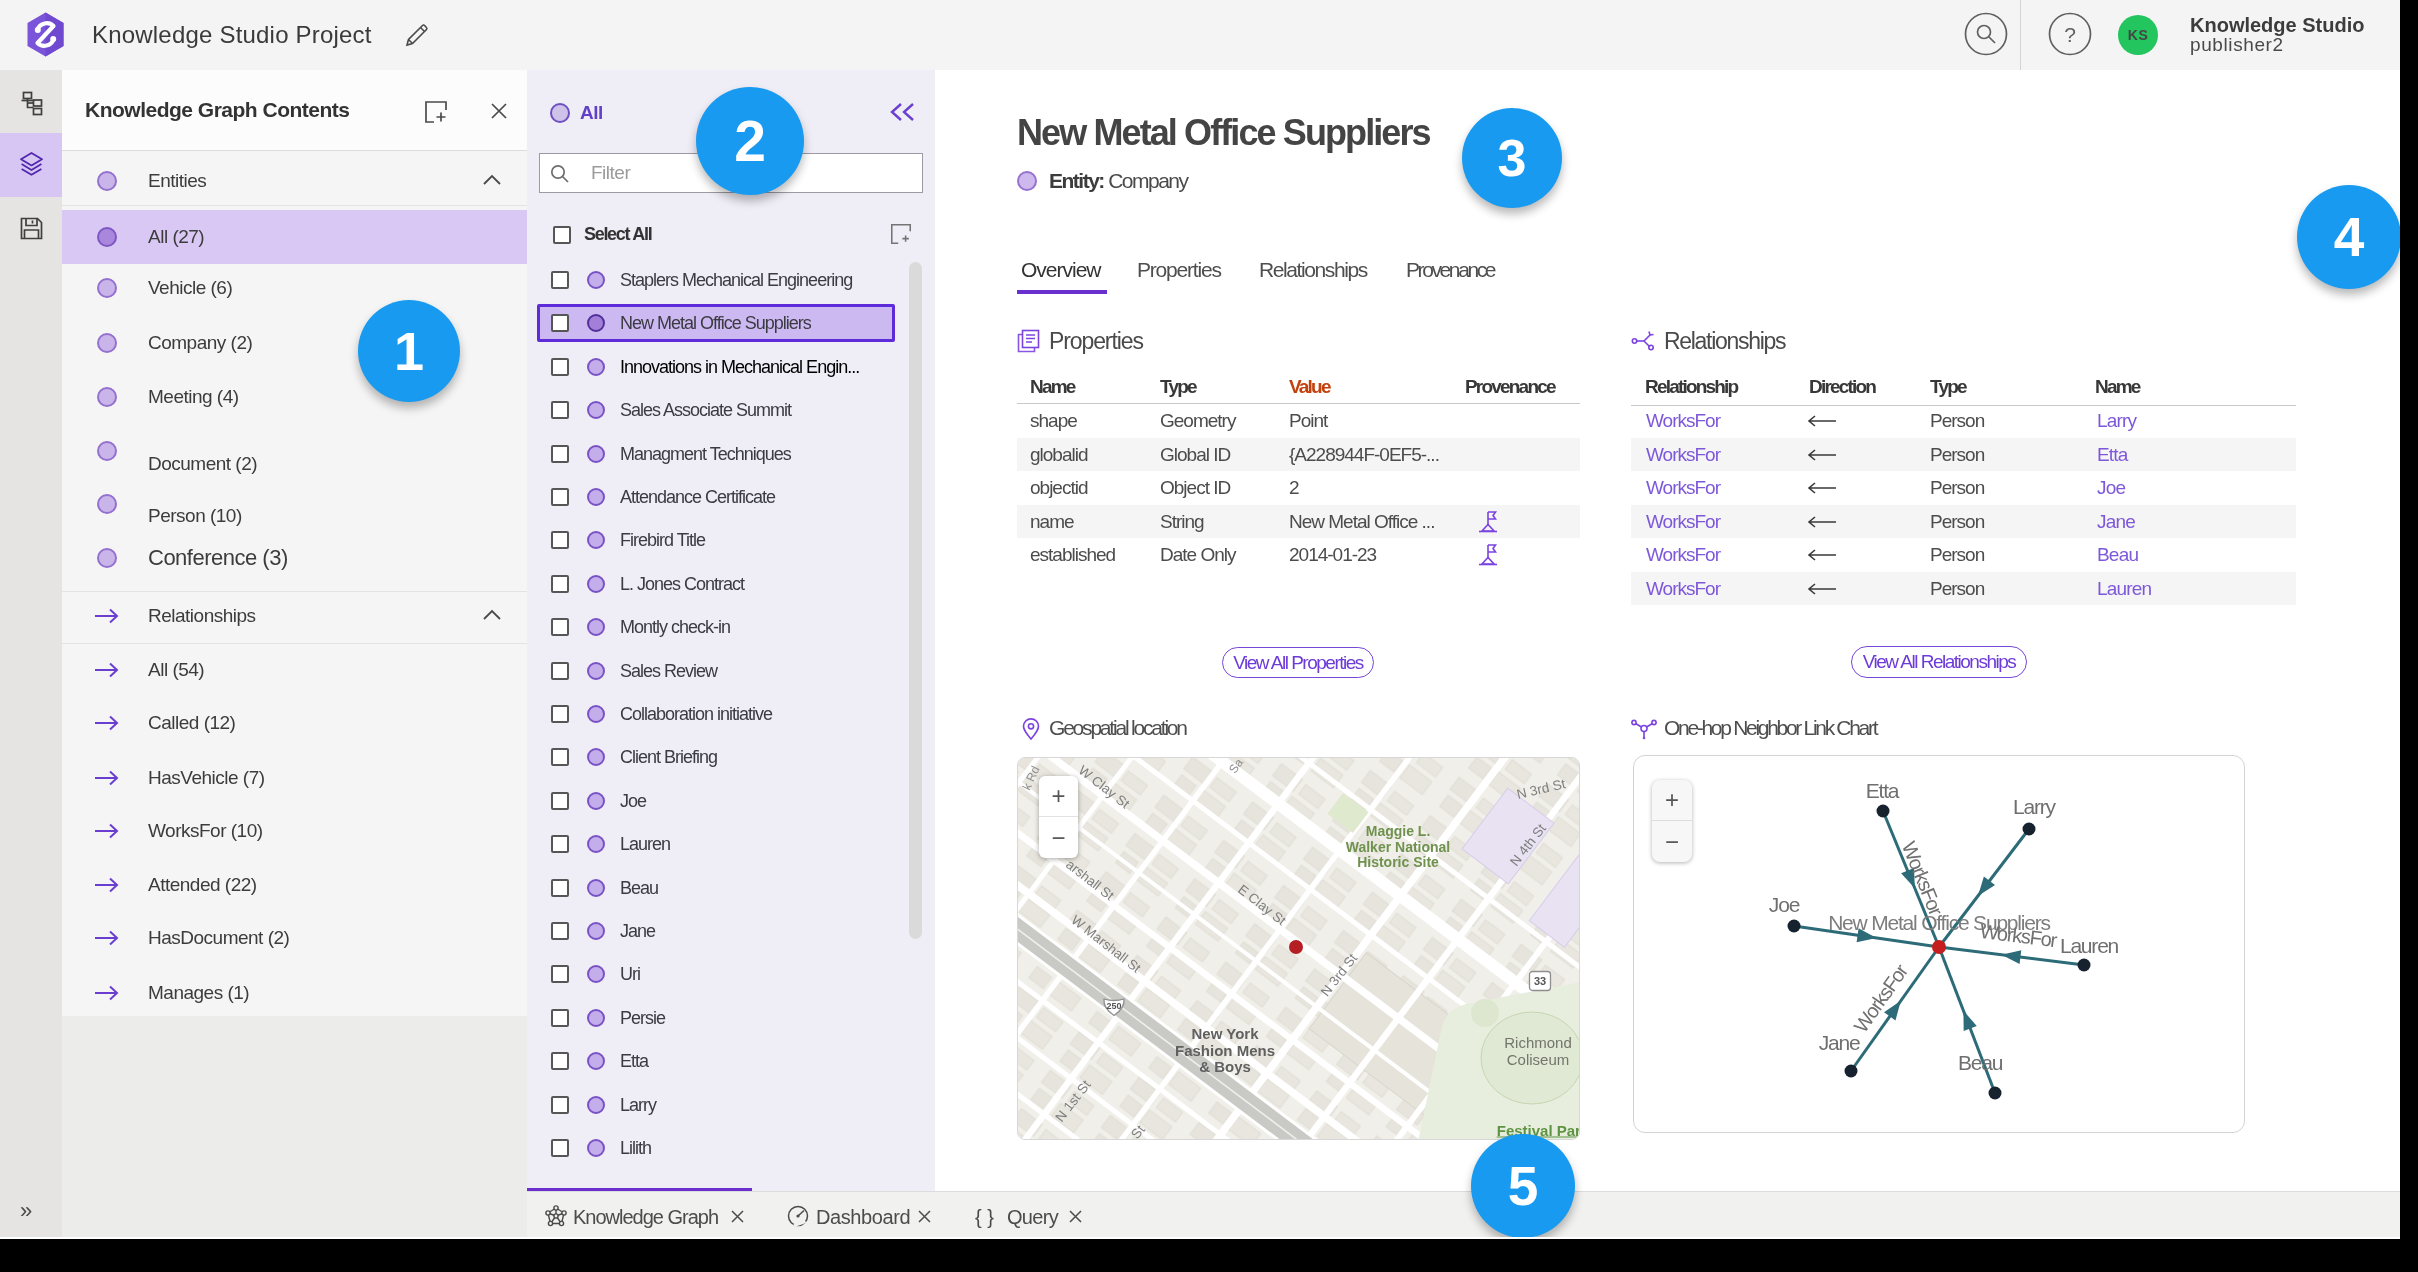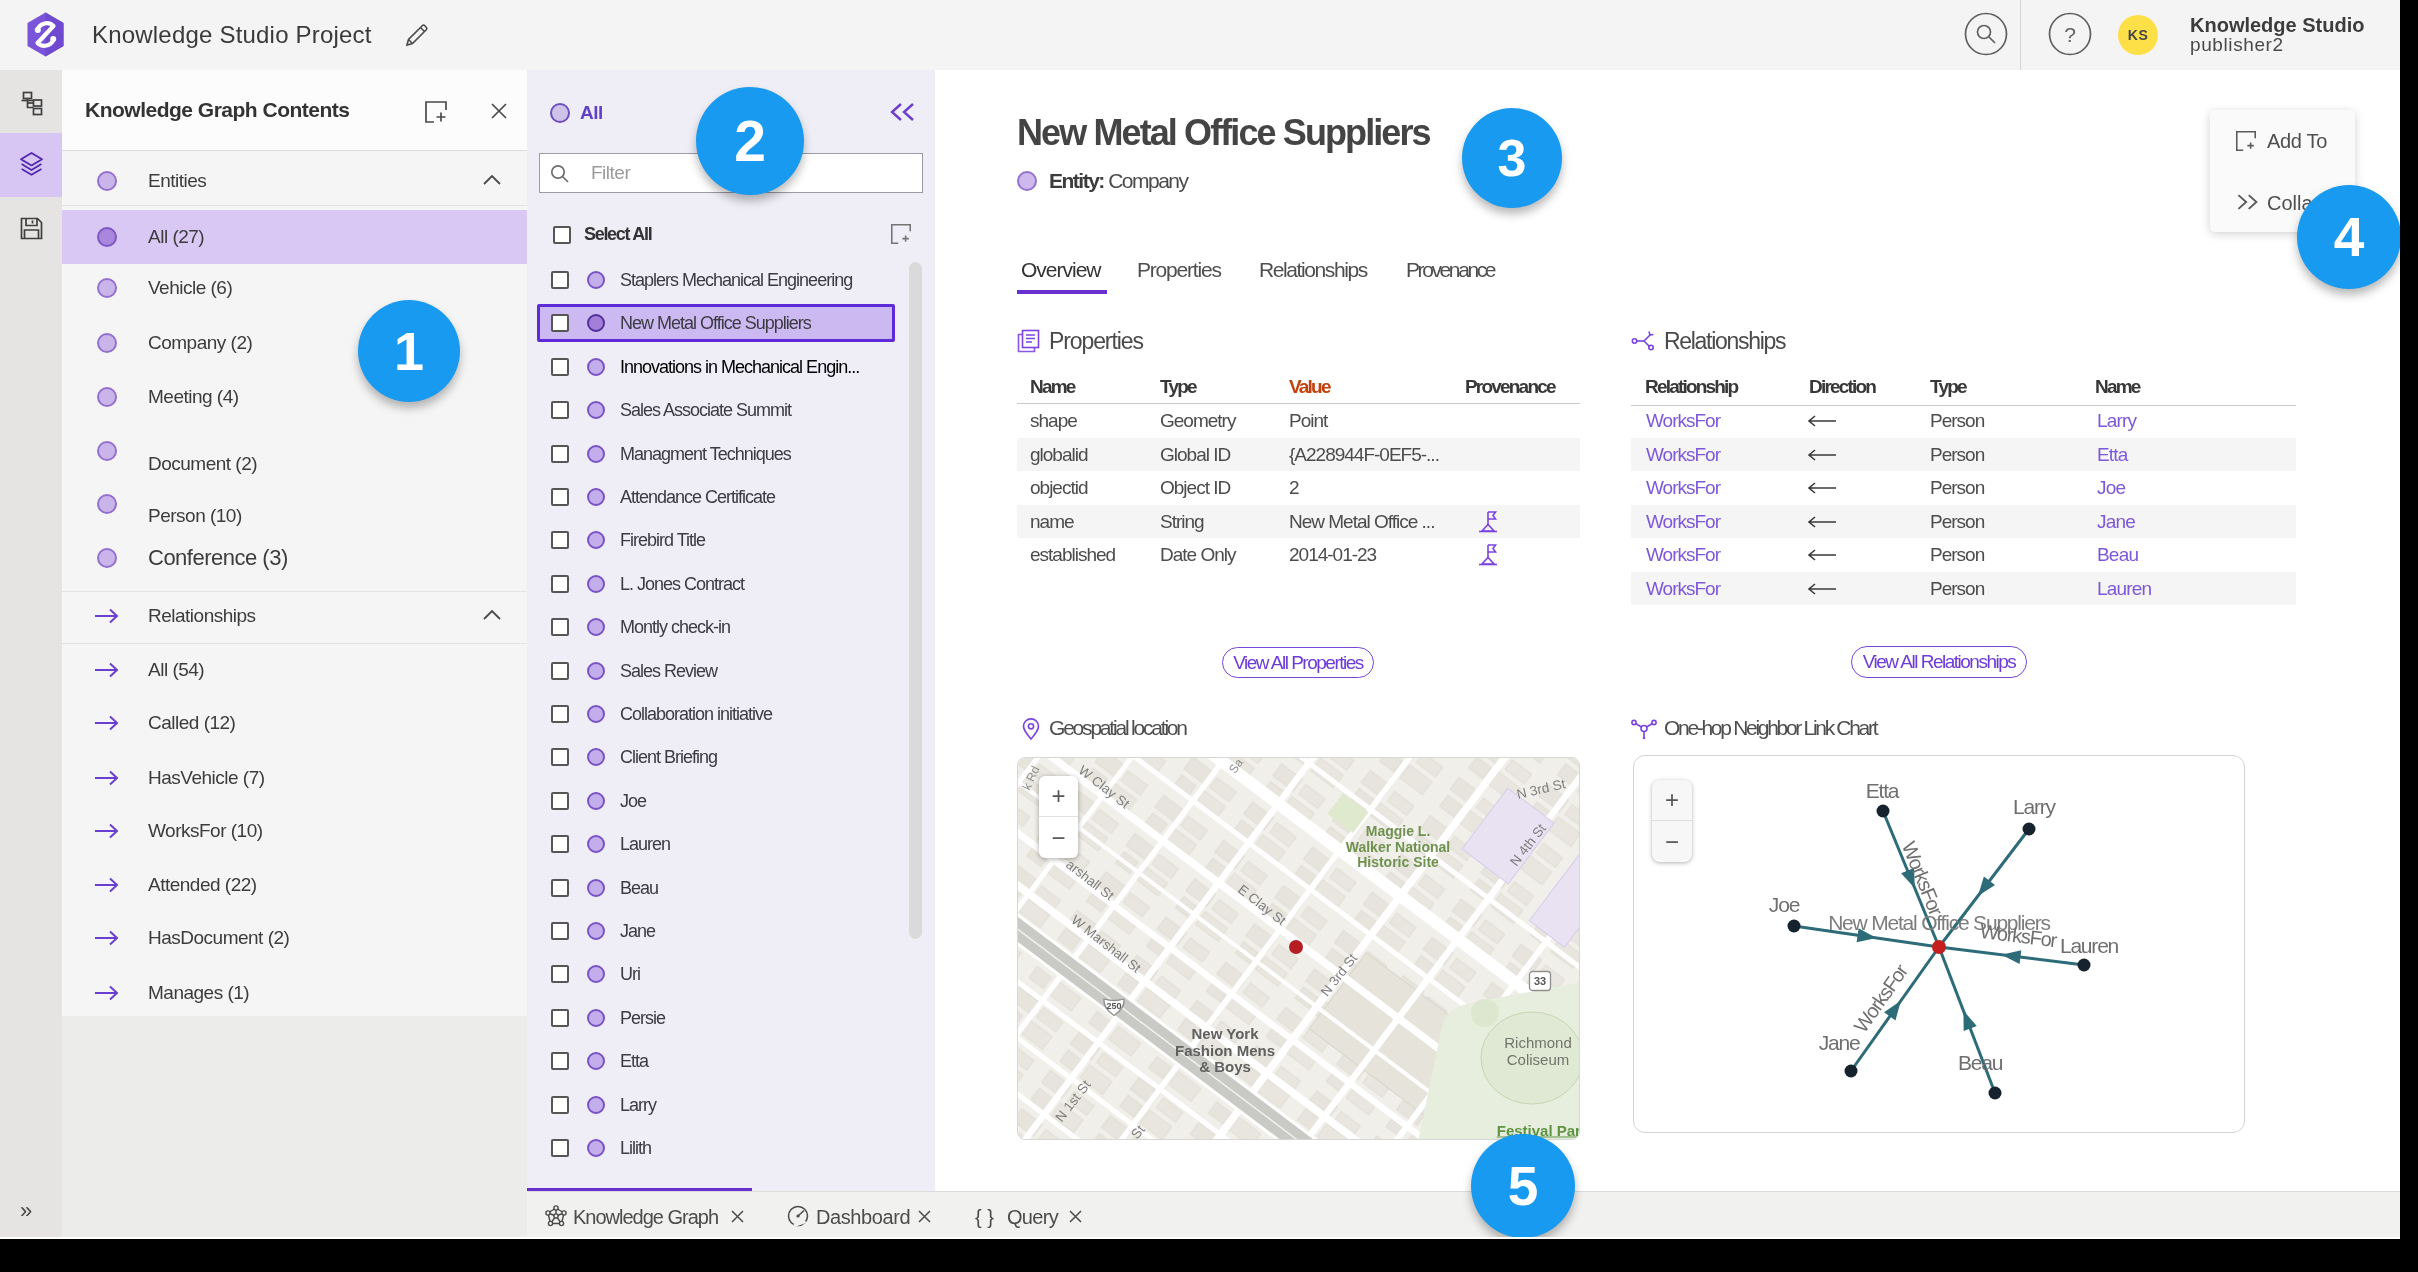--- a/index.html
+++ b/index.html
@@ -33,21 +33,21 @@
 <svg class="abs" style="left:1964px;top:12px" width="44" height="44" viewBox="0 0 44 44">
 <circle cx="22" cy="22" r="20.5" fill="none" stroke="#5f5f5f" stroke-width="1.7"></circle>
 <circle cx="20" cy="20" r="6.5" fill="none" stroke="#5f5f5f" stroke-width="1.7"></circle>
 <path d="M25 25 L31 31" stroke="#5f5f5f" stroke-width="1.7"></path>
 </svg>
 <div class="abs" style="left:2020px;top:0;width:1px;height:70px;background:#d3d3d3;"></div>
 <svg class="abs" style="left:2048px;top:12px" width="44" height="44" viewBox="0 0 44 44">
 <circle cx="22" cy="22" r="20.5" fill="none" stroke="#5f5f5f" stroke-width="1.7"></circle>
 <text x="22" y="29.5" font-size="21" fill="#5f5f5f" text-anchor="middle" font-family="Liberation Sans">?</text>
 </svg>
-<div class="abs" style="left:2118px;top:15px;width:40px;height:40px;border-radius:50%;background:#fde047;display:flex;align-items:center;justify-content:center;font-size:14px;font-weight:bold;color:#454545;letter-spacing:0.5px;">KS</div>
+<div class="abs" style="left:2118px;top:15px;width:40px;height:40px;border-radius:50%;background:#22c55e;display:flex;align-items:center;justify-content:center;font-size:14px;font-weight:bold;color:#454545;letter-spacing:0.5px;">KS</div>
 <div style="position:absolute;left:2190px;top:25px;transform:translateY(-50%);font-size:20px;color:#3c3c3c;font-weight:700;white-space:nowrap;">Knowledge Studio</div>
 <div style="position:absolute;left:2190px;top:45px;transform:translateY(-50%);font-size:19px;color:#4a4a4a;font-weight:400;white-space:nowrap;letter-spacing:0.6px;">publisher2</div>
 </div>
 <div class="abs" style="left:0;top:70px;width:62px;height:1169px;background:#e5e4e3;">
 <svg class="abs" style="left:19px;top:21px" width="25" height="25" viewBox="0 0 25 25">
 <g fill="none" stroke="#3f3f3f" stroke-width="1.7">
 <rect x="4.5" y="1.5" width="8" height="6"></rect>
 <path d="M2.5 9.5 h12"></path>
 <path d="M8.5 7.5 v9 h6"></path>
 <path d="M8.5 12 h6"></path>
@@ -521,34 +521,18 @@
 <div style="position:absolute;left:305px;top:167px;transform:translate(-50%,-50%) rotate(0deg);font-size:21px;color:#7d7d7d;white-space:nowrap;letter-spacing:-1.2px;">New Metal Office Suppliers</div>
 <div style="position:absolute;left:288px;top:122px;transform:translate(-50%,-50%) rotate(68deg);font-size:20px;color:#707070;white-space:nowrap;letter-spacing:-1.2px;">WorksFor</div>
 <div style="position:absolute;left:384px;top:180px;transform:translate(-50%,-50%) rotate(7deg);font-size:20px;color:#707070;white-space:nowrap;letter-spacing:-1.2px;">WorksFor</div>
 <div style="position:absolute;left:247px;top:243px;transform:translate(-50%,-50%) rotate(-55deg);font-size:20px;color:#707070;white-space:nowrap;letter-spacing:-1.2px;">WorksFor</div>
 <div style="position:absolute;left:18px;top:24px;width:40px;height:82px;background:#f7f7f7;border-radius:8px;box-shadow:0 1px 4px rgba(0,0,0,0.3);">
 <div style="position:absolute;left:0;top:0;width:40px;height:41px;display:flex;align-items:center;justify-content:center;font-size:24px;color:#555;border-bottom:1px solid #ddd;box-sizing:border-box;">+</div>
 <div style="position:absolute;left:0;top:41px;width:40px;height:41px;display:flex;align-items:center;justify-content:center;font-size:24px;color:#555;">−</div>
         </div>
 </div>
 </div>
-<div class="abs" style="left:2210px;top:110px;width:145px;height:122px;background:#fafafa;border-radius:5px;box-shadow:0 2px 10px rgba(0,0,0,0.18);">
-<svg style="position:absolute;left:24px;top:19px" width="24" height="24" viewBox="0 0 26 26">
-<g fill="none" stroke="#5a5a5a" stroke-width="1.7">
-          <path d="M23 10 V3 H3 V23 H10"></path>
-          <path d="M18 14.5 V21.5 M14.5 18 H21.5"></path>
-        </g>
-      </svg>
-<div style="position:absolute;left:57px;top:31px;transform:translateY(-50%);font-size:20px;color:#4f4f4f;letter-spacing:-0.3px;">Add To</div>
-<svg style="position:absolute;left:25px;top:82px" width="24" height="20" viewBox="0 0 28 18">
-<g stroke="#5a5a5a" stroke-width="2.2" fill="none">
-          <path d="M4 1 L13 9 L4 17"></path>
-          <path d="M16 1 L25 9 L16 17"></path>
-        </g>
-      </svg>
-<div style="position:absolute;left:57px;top:93px;transform:translateY(-50%);font-size:20px;color:#4f4f4f;">Colla</div>
-</div>
 <div class="callout" style="left:358px;top:300px;width:102px;height:102px;font-size:54px;">1</div>
 <div class="callout" style="left:696px;top:87px;width:108px;height:108px;font-size:57px;">2</div>
 <div class="callout" style="left:1462px;top:108px;width:100px;height:100px;font-size:52px;">3</div>
 <div class="callout" style="left:2297px;top:185px;width:104px;height:104px;font-size:55px;">4</div>
 <div class="callout" style="left:1471px;top:1134px;width:104px;height:104px;font-size:55px;">5</div>
 <div class="abs" style="left:0;top:1237px;width:2400px;height:2px;background:#ffffff;"></div>
 </div>
 </body></html>

